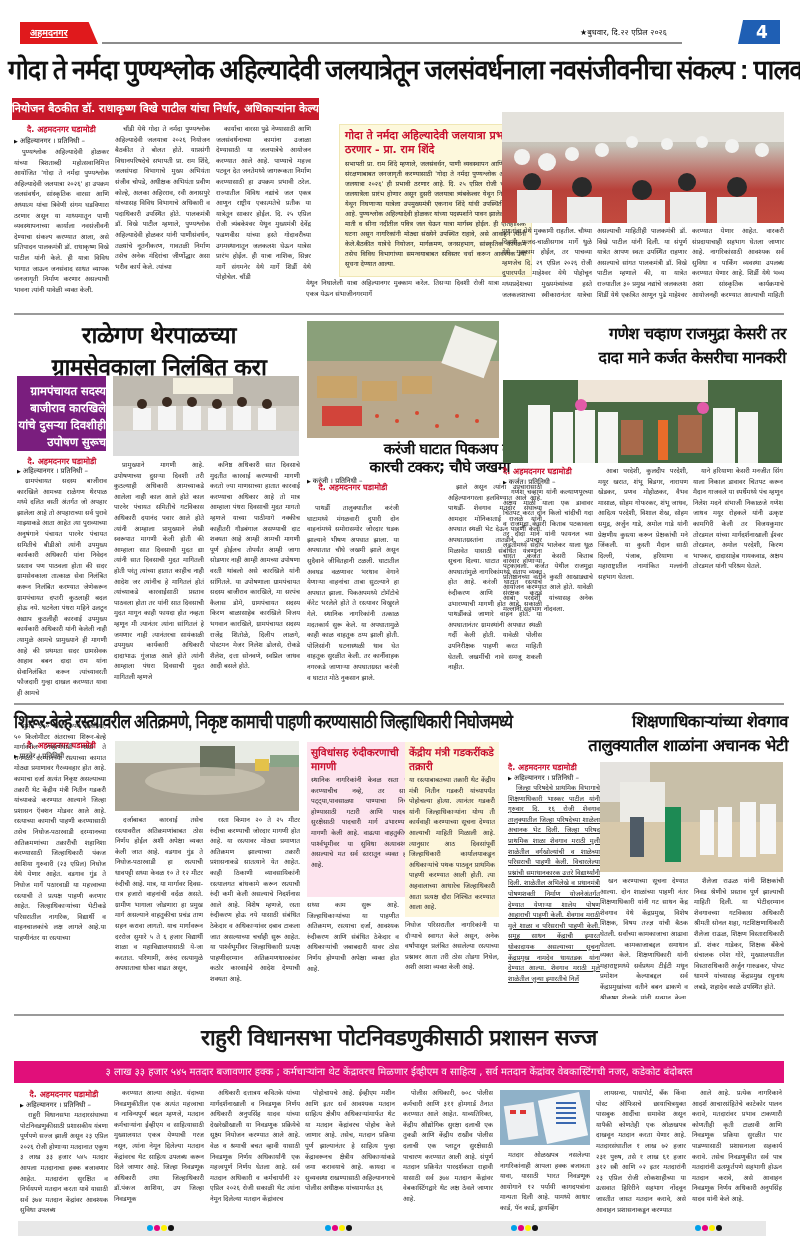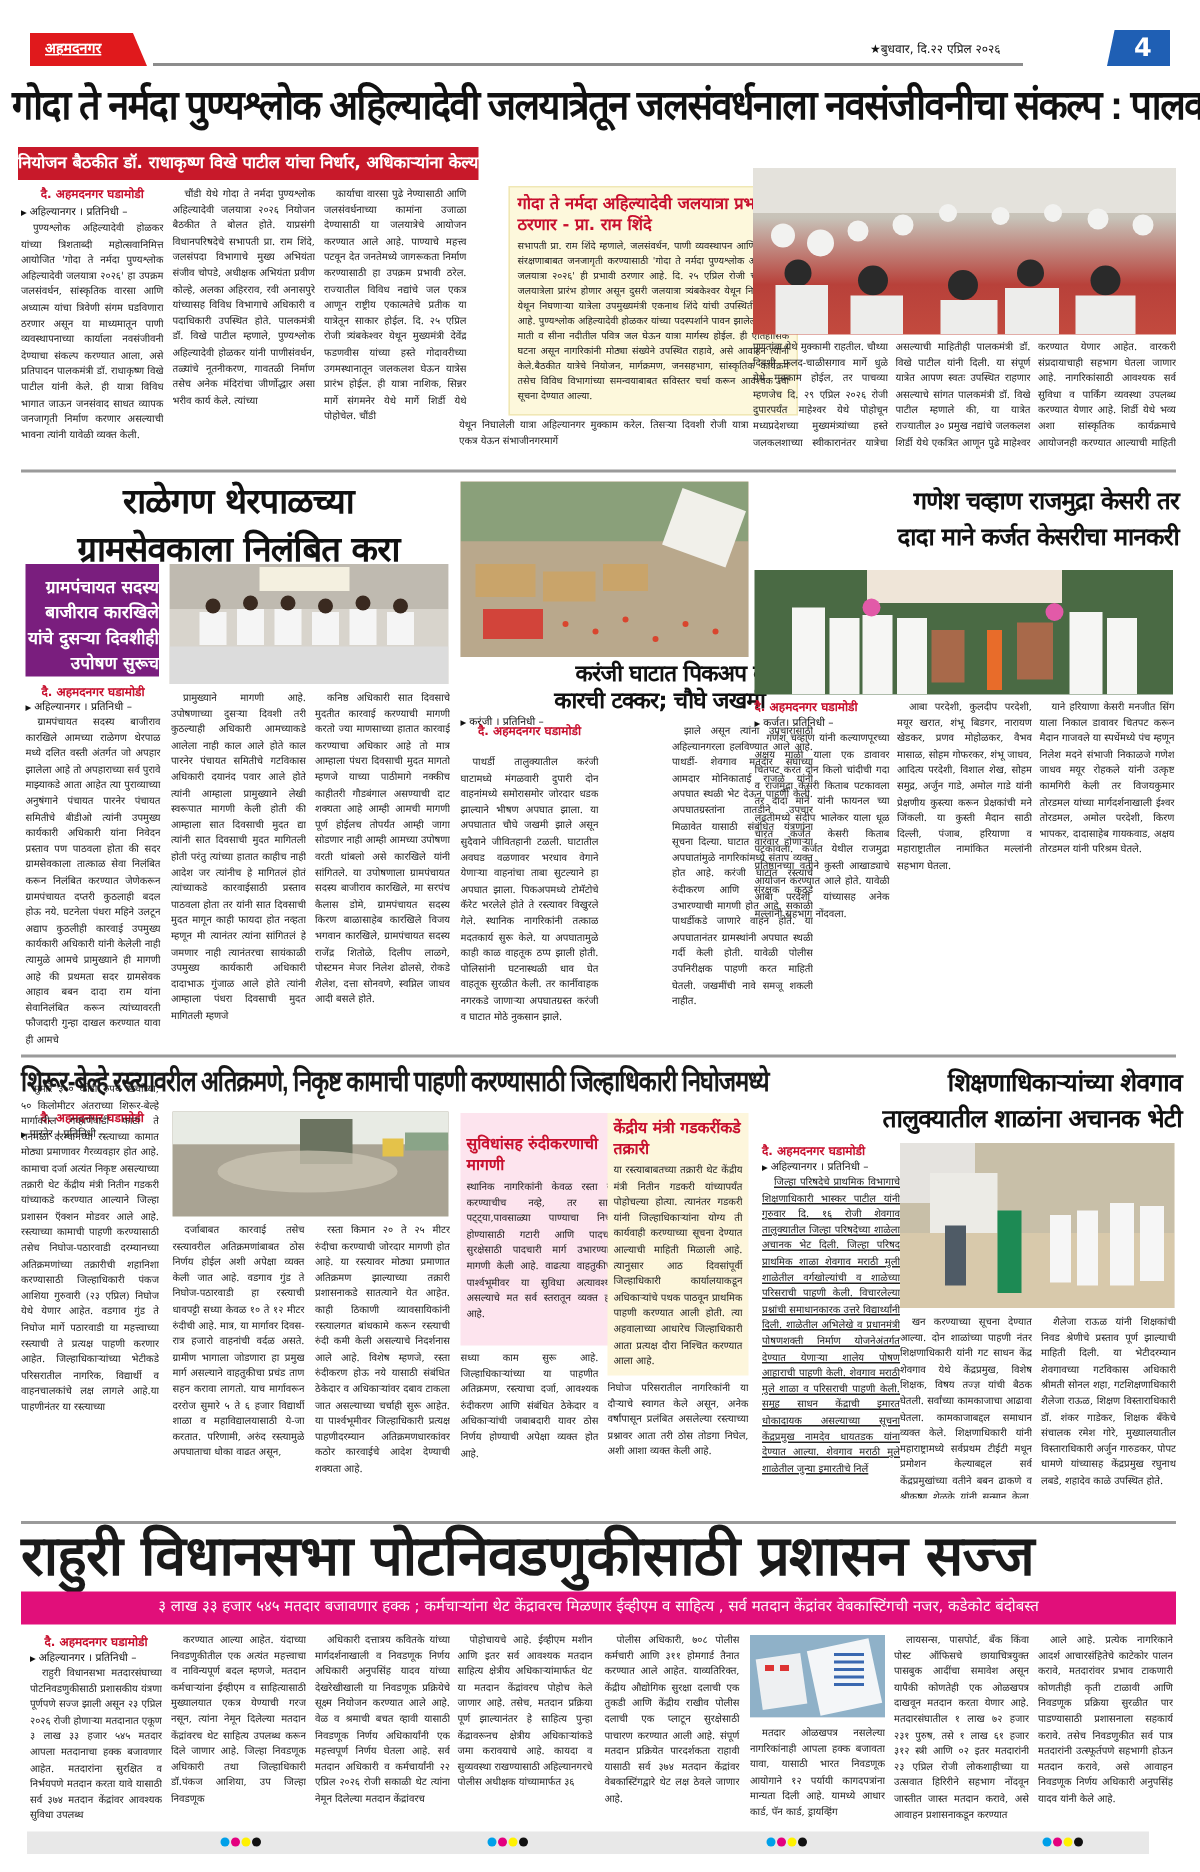--- a/index.html
+++ b/index.html
@@ -228,21 +228,21 @@
     <ellipse cx="90" cy="40" rx="60" ry="14" fill="#cfc8b6" opacity="0.7"></ellipse>
   </svg>
 </div>
 <div class="abs col-text" style="left:115px;top:815px;width:88px;height:184px;">
     <p>दर्जाबाबत कारवाई तसेच रस्त्यावरील अतिक्रमणांबाबत ठोस निर्णय होईल अशी अपेक्षा व्यक्त केली जात आहे. वडगाव गुंड ते निघोज-पठारवाडी हा रस्त्याची धावपट्टी सध्या केवळ १० ते १२ मीटर रुंदीची आहे. मात्र, या मार्गावर दिवस-रात्र हजारो वाहनांची वर्दळ असते. ग्रामीण भागाला जोडणारा हा प्रमुख मार्ग असल्याने वाहतुकीचा प्रचंड ताण सहन करावा लागतो. याच मार्गावरून दररोज सुमारे ५ ते ६ हजार विद्यार्थी शाळा व महाविद्यालयासाठी ये-जा करतात. परिणामी, अरुंद रस्त्यामुळे अपघाताचा धोका वाढत असून,</p>
   </div>
 <div class="abs col-text" style="left:210px;top:815px;width:90px;height:184px;">
     <p>रस्ता किमान २० ते २५ मीटर रुंदीचा करण्याची जोरदार मागणी होत आहे. या रस्त्यावर मोठ्या प्रमाणात अतिक्रमण झाल्याच्या तक्रारी प्रशासनाकडे सातत्याने येत आहेत. काही ठिकाणी व्यावसायिकांनी रस्त्यालगत बांधकामे करून रस्त्याची रुंदी कमी केली असल्याचे निदर्शनास आले आहे. विशेष म्हणजे, रस्ता रुंदीकरण होऊ नये यासाठी संबंधित ठेकेदार व अधिकाऱ्यांवर दबाव टाकला जात असल्याच्या चर्चाही सुरू आहेत. या पार्श्वभूमीवर जिल्हाधिकारी प्रत्यक्ष पाहणीदरम्यान अतिक्रमणधारकांवर कठोर कारवाईचे आदेश देण्याची शक्यता आहे.</p>
   </div>
 
-<div class="abs box-pink" style="left:307px;top:742px;width:109px;height:155px;padding:14px 4px;">
+<div class="abs box-pink" style="left:307px;top:742px;width:109px;height:155px;padding:3px 4px;">
   <div class="side-title" style="font-size:10.5px;line-height:14px;">सुविधांसह रुंदीकरणाची मागणी</div>
   <div class="col-text" style="height:118px;margin-top:2px;">स्थानिक नागरिकांनी केवळ रस्ता रुंद करण्याचीच नव्हे, तर साईड पट्ट्या,पावसाळ्या पाण्याचा निचरा होण्यासाठी गटारी आणि पादचारी सुरक्षेसाठी पादचारी मार्ग उभारण्याची मागणी केली आहे. वाढत्या वाहतुकीच्या पार्श्वभूमीवर या सुविधा अत्यावश्यक असल्याचे मत सर्व स्तरातून व्यक्त होत आहे.</div>
 </div>
 <div class="abs col-text" style="left:307px;top:900px;width:92px;height:99px;">सध्या काम सुरू आहे. जिल्हाधिकाऱ्यांच्या या पाहणीत अतिक्रमण, रस्त्याचा दर्जा, आवश्यक रुंदीकरण आणि संबंधित ठेकेदार व अधिकाऱ्यांची जबाबदारी यावर ठोस निर्णय होण्याची अपेक्षा व्यक्त होत आहे.</div>
 
 <div class="abs box-cream" style="left:405px;top:742px;width:94px;height:175px;padding:3px 4px;">
   <div class="side-title" style="font-size:10.5px;line-height:14px;">केंद्रीय मंत्री गडकरींकडे तक्रारी</div>
   <div class="col-text" style="height:138px;margin-top:2px;">या रस्त्याबाबतच्या तक्रारी थेट केंद्रीय मंत्री नितीन गडकरी यांच्यापर्यंत पोहोचल्या होत्या. त्यानंतर गडकरी यांनी जिल्हाधिकाऱ्यांना योग्य ती कार्यवाही करण्याच्या सूचना देण्यात आल्याची माहिती मिळाली आहे. त्यानुसार आठ दिवसांपूर्वी जिल्हाधिकारी कार्यालयाकडून अधिकाऱ्यांचे पथक पाठवून प्राथमिक पाहणी करण्यात आली होती. त्या अहवालाच्या आधारेच जिल्हाधिकारी आता प्रत्यक्ष दौरा निश्चित करण्यात आला आहे.</div>
 </div>
 <div class="abs col-text" style="left:405px;top:920px;width:94px;height:79px;">निघोज परिसरातील नागरिकांनी या दौऱ्याचे स्वागत केले असून, अनेक वर्षांपासून प्रलंबित असलेल्या रस्त्याच्या प्रश्नावर आता तरी ठोस तोडगा निघेल, अशी आशा व्यक्त केली आहे.</div>
@@ -272,21 +272,21 @@
 </div>
 <div class="abs col-text" style="left:600px;top:876px;width:88px;height:123px;">
     <p>खन करण्याच्या सूचना देण्यात आल्या. दोन शाळांच्या पाहणी नंतर शिक्षणाधिकारी यांनी गट साधन केंद्र शेवगाव येथे केंद्रप्रमुख, विशेष शिक्षक, विषय तज्ज्ञ यांची बैठक घेतली. सर्वांच्या कामकाजाचा आढावा घेतला. कामकाजाबद्दल समाधान व्यक्त केले. शिक्षणाधिकारी यांनी महाराष्ट्रामध्ये सर्वप्रथम टीईटी मधून प्रमोशन केल्याबद्दल सर्व केंद्रप्रमुखांच्या वतीने बबन ढाकणे व श्रीकृष्ण शेळके यांनी सन्मान केला. यावेळी गटशिक्षणाधिकारी</p>
   </div>
 <div class="abs col-text" style="left:694px;top:876px;width:90px;height:123px;">
     <p>शैलेजा राऊळ यांनी शिक्षकांची निवड श्रेणीचे प्रस्ताव पूर्ण झाल्याची माहिती दिली. या भेटीदरम्यान शेवगावच्या गटविकास अधिकारी श्रीमती सोनल शहा, गटशिक्षणाधिकारी शैलेजा राऊळ, शिक्षण विस्ताराधिकारी डॉ. शंकर गाडेकर, शिक्षक बँकेचे संचालक रमेश गोरे, मुख्यालयातील विस्ताराधिकारी अर्जुन गारुडकर, पोपट धामणे यांच्यासह केंद्रप्रमुख रघुनाथ लबडे, शहादेव काळे उपस्थित होते.</p>
   </div>
 
 <div class="abs rule" style="left:14px;top:1014px;width:770px;"></div>
 
-<div class="abs" style="left:14px;top:1018px;width:770px;font-size:37px;line-height:40px;font-weight:bold;text-align:left;white-space:nowrap;letter-spacing:-0.5px;">राहुरी विधानसभा पोटनिवडणुकीसाठी प्रशासन सज्ज</div>
+<div class="abs" style="left:14px;top:1018px;width:770px;font-size:22px;line-height:40px;font-weight:bold;text-align:center;white-space:nowrap;letter-spacing:-0.5px;">राहुरी विधानसभा पोटनिवडणुकीसाठी प्रशासन सज्ज</div>
 <div class="abs band-pink" style="left:14px;top:1061px;width:770px;height:22px;font-size:10px;overflow:hidden;">३ लाख ३३ हजार ५४५ मतदार बजावणार हक्क ; कर्मचाऱ्यांना थेट केंद्रावरच मिळणार ईव्हीएम व साहित्य , सर्व मतदान केंद्रांवर वेबकास्टिंगची नजर, कडेकोट बंदोबस्त</div>
 
 <div class="abs byline" style="left:20px;top:1089px;width:88px;">दै. अहमदनगर घडामोडी</div>
 <div class="abs dateline" style="left:20px;top:1100px;width:88px;">अहिल्यानगर । प्रतिनिधी –</div>
 <div class="abs col-text" style="left:20px;top:1110px;width:88px;height:106px;">
     <p>राहुरी विधानसभा मतदारसंघाच्या पोटनिवडणुकीसाठी प्रशासकीय यंत्रणा पूर्णपणे सज्ज झाली असून २३ एप्रिल २०२६ रोजी होणाऱ्या मतदानात एकूण ३ लाख ३३ हजार ५४५ मतदार आपला मतदानाचा हक्क बजावणार आहेत. मतदारांना सुरक्षित व निर्भयपणे मतदान करता यावे यासाठी सर्व ३७४ मतदान केंद्रांवर आवश्यक सुविधा उपलब्ध</p>
   </div>
 <div class="abs col-text" style="left:114px;top:1088px;width:90px;height:128px;">
     <p>करण्यात आल्या आहेत. यंदाच्या निवडणुकीतील एक अत्यंत महत्त्वाचा व नाविन्यपूर्ण बदल म्हणजे, मतदान कर्मचाऱ्यांना ईव्हीएम व साहित्यासाठी मुख्यालयात एकत्र येण्याची गरज नसून, त्यांना नेमून दिलेल्या मतदान केंद्रांवरच थेट साहित्य उपलब्ध करून दिले जाणार आहे. जिल्हा निवडणूक अधिकारी तथा जिल्हाधिकारी डॉ.पंकज आशिया, उप जिल्हा निवडणूक</p>
   </div>

